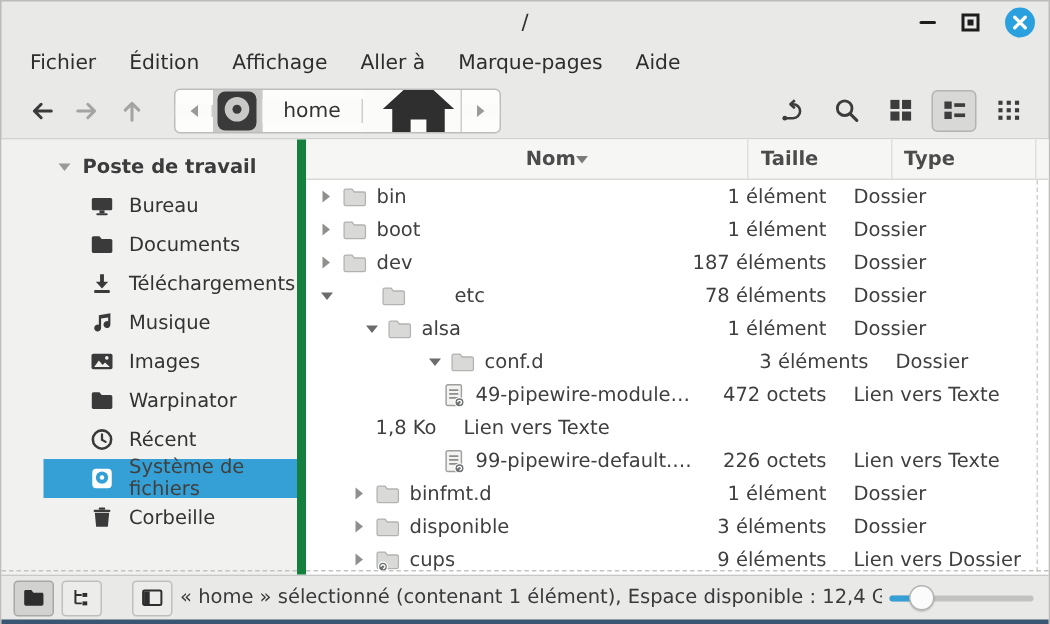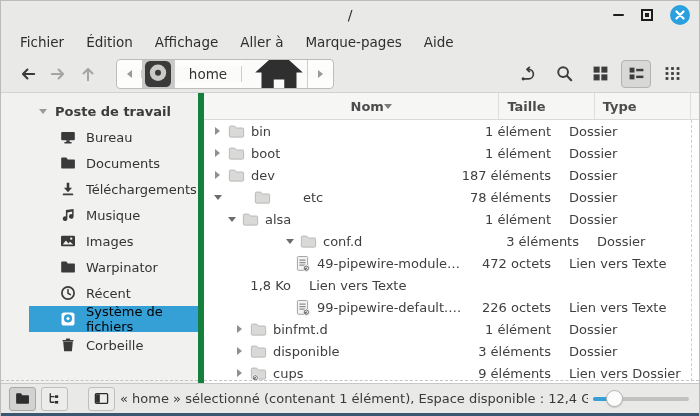--- a/index.html
+++ b/index.html
@@ -57,21 +57,21 @@
   .content { flex:1 1 auto; display:flex; min-height:0; position:relative; }
 
   .sidebar { width:203px; flex:0 0 203px; background:#f1f1f0; border-right:6px solid #15803d;
     position:relative; padding-top:5px;padding-left:28px; }
   .side-header { height:26px; display:flex; align-items:center; gap:8px; padding-left:10px;
     font-weight:bold; color:#3c3c3c; }
   .tri-open { width:0; height:0; border-top:5px solid #9a9a99; border-left:4px solid transparent; border-right:4px solid transparent; }
   .side-item { height:26px; display:flex; align-items:center; gap:10px; padding-left:31px;
     color:#333; --icon-bg:#f1f1f0; }
   .side-item .icon { width:16px; height:16px; flex:0 0 16px; color:#3a3a3a; }
-  .side-item.selected { background:var(--accent,#35a0d6); color:#000000;align-items:center; --icon-bg:var(--accent,#35a0d6); }
+  .side-item.selected { background:var(--accent,#35a0d6); color:#404040;align-items:center; --icon-bg:var(--accent,#35a0d6); }
   .side-item.selected .icon { color:#ffffff; }
 
   .main { flex:1 1 auto; background:#ffffff; display:flex; flex-direction:column; position:relative; min-width:0; }
   .list-header { height:27px; flex:0 0 27px; display:flex; background:#f6f6f5; border-bottom:1px solid #d9d9d8;
     font-weight:bold; color:#4c4c4c; }
   .hcell { display:flex; align-items:center; padding-left:8px; border-right:1px solid #dededd; }
   .hcell.c-name { width:260px; justify-content:center; padding-right:8px;margin-left:40px; }
   .hcell.c-size { width:97px; }
   .hcell.c-type { width:98px; }
   .hcell.c-stub { flex:1; border-right:none; }
@@ -358,21 +358,21 @@
               <svg class="fic" viewBox="0 0 16 16">
                 <path d="M1.3 3.9c0-.5.4-1 1-1h4l1.4 1.8h6c.5 0 1 .4 1 1v6.6c0 .5-.4 1-1 1H2.3c-.5 0-1-.4-1-1Z" fill="#d9d9d8" stroke="#b2b2b1" stroke-width=".8"></path>
               </svg>
               <span class="fname">etc</span>
             </div>
             <div class="cell c-size">78 éléments</div>
             <div class="cell c-type">Dossier</div>
             <div class="cell c-stub"></div>
           </div>
           <div class="row">
-            <div class="cell c-name" style="padding-left: 20px;">
+            <div class="cell c-name" style="padding-left: 36px;">
               <span class="exp open"></span>
               <svg class="fic" viewBox="0 0 16 16">
                 <path d="M1.3 3.9c0-.5.4-1 1-1h4l1.4 1.8h6c.5 0 1 .4 1 1v6.6c0 .5-.4 1-1 1H2.3c-.5 0-1-.4-1-1Z" fill="#d9d9d8" stroke="#b2b2b1" stroke-width=".8"></path>
               </svg>
               <span class="fname">alsa</span>
             </div>
             <div class="cell c-size">1 élément</div>
             <div class="cell c-type">Dossier</div>
             <div class="cell c-stub"></div>
           </div>

